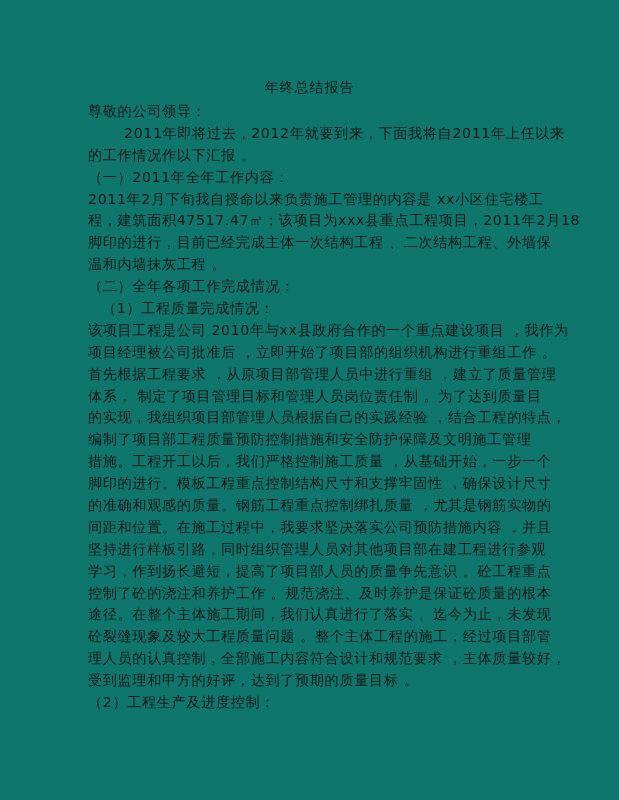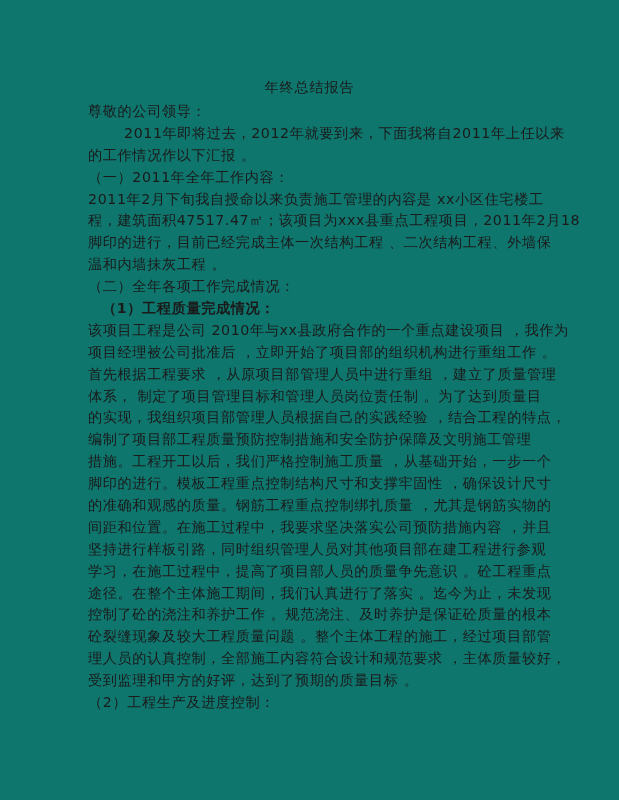--- a/index.html
+++ b/index.html
@@ -5,21 +5,21 @@
   html, body { margin: 0; padding: 0; background: #ffffff; }
   body { width: 619px; height: 800px; position: relative; overflow: hidden;
          font-family: "DejaVu Sans", sans-serif; color: #1a1a1a; }
   .page { position: absolute; left: 0; top: 0; width: 619px; height: 800px; background: #0f766e; }
   .title { position: absolute; top: 78px; left: 0; width: 619px; text-align: center;
            font-size: 14px; line-height: 18px; letter-spacing: 1px; white-space: nowrap; }
   .body { position: absolute; left: 88px; top: 101px; width: 440px; }
   .line { height: 21.9px; line-height: 21.9px; font-size: 14.2px; white-space: nowrap;
           letter-spacing: 0.6px; overflow: visible; }
   .indent2 { padding-left: 36px; }
-  .indent1 { padding-left: 14px; font-weight: bold; }
+  .indent1 { padding-left: 14px; }
 </style>
 </head>
 <body>
 
 <div class="page">
   <div class="title">年终总结报告</div>
   <div class="body" id="doc-body">
       <div class="line">尊敬的公司领导：</div>
       <div class="line indent2">2011年即将过去，2012年就要到来，下面我将自2011年上任以来</div>
       <div class="line">的工作情况作以下汇报 。</div>
@@ -34,21 +34,21 @@
       <div class="line">项目经理被公司批准后 ，立即开始了项目部的组织机构进行重组工作 。</div>
       <div class="line">首先根据工程要求 ，从原项目部管理人员中进行重组 ，建立了质量管理</div>
       <div class="line">体系， 制定了项目管理目标和管理人员岗位责任制 。为了达到质量目</div>
       <div class="line">的实现，我组织项目部管理人员根据自己的实践经验 ，结合工程的特点，</div>
       <div class="line">编制了项目部工程质量预防控制措施和安全防护保障及文明施工管理</div>
       <div class="line">措施。工程开工以后，我们严格控制施工质量 ，从基础开始，一步一个</div>
       <div class="line">脚印的进行。模板工程重点控制结构尺寸和支撑牢固性 ，确保设计尺寸</div>
       <div class="line">的准确和观感的质量。钢筋工程重点控制绑扎质量 ，尤其是钢筋实物的</div>
       <div class="line">间距和位置。在施工过程中，我要求坚决落实公司预防措施内容 ，并且</div>
       <div class="line">坚持进行样板引路，同时组织管理人员对其他项目部在建工程进行参观</div>
-      <div class="line">学习，在施工过程中，提高了项目部人员的质量争先意识 。砼工程重点</div>
+      <div class="line">学习，作到扬长避短，提高了项目部人员的质量争先意识 。砼工程重点</div>
+      <div class="line">控制了砼的浇注和养护工作 。规范浇注、及时养护是保证砼质量的根本</div>
       <div class="line">途径。在整个主体施工期间，我们认真进行了落实 。迄今为止，未发现</div>
-      <div class="line">控制了砼的浇注和养护工作 。规范浇注、及时养护是保证砼质量的根本</div>
       <div class="line">砼裂缝现象及较大工程质量问题 。整个主体工程的施工，经过项目部管</div>
       <div class="line">理人员的认真控制，全部施工内容符合设计和规范要求 ，主体质量较好，</div>
       <div class="line">受到监理和甲方的好评，达到了预期的质量目标 。</div>
       <div class="line">（2）工程生产及进度控制：</div>
     </div>
 </div>
 
 </body></html>

